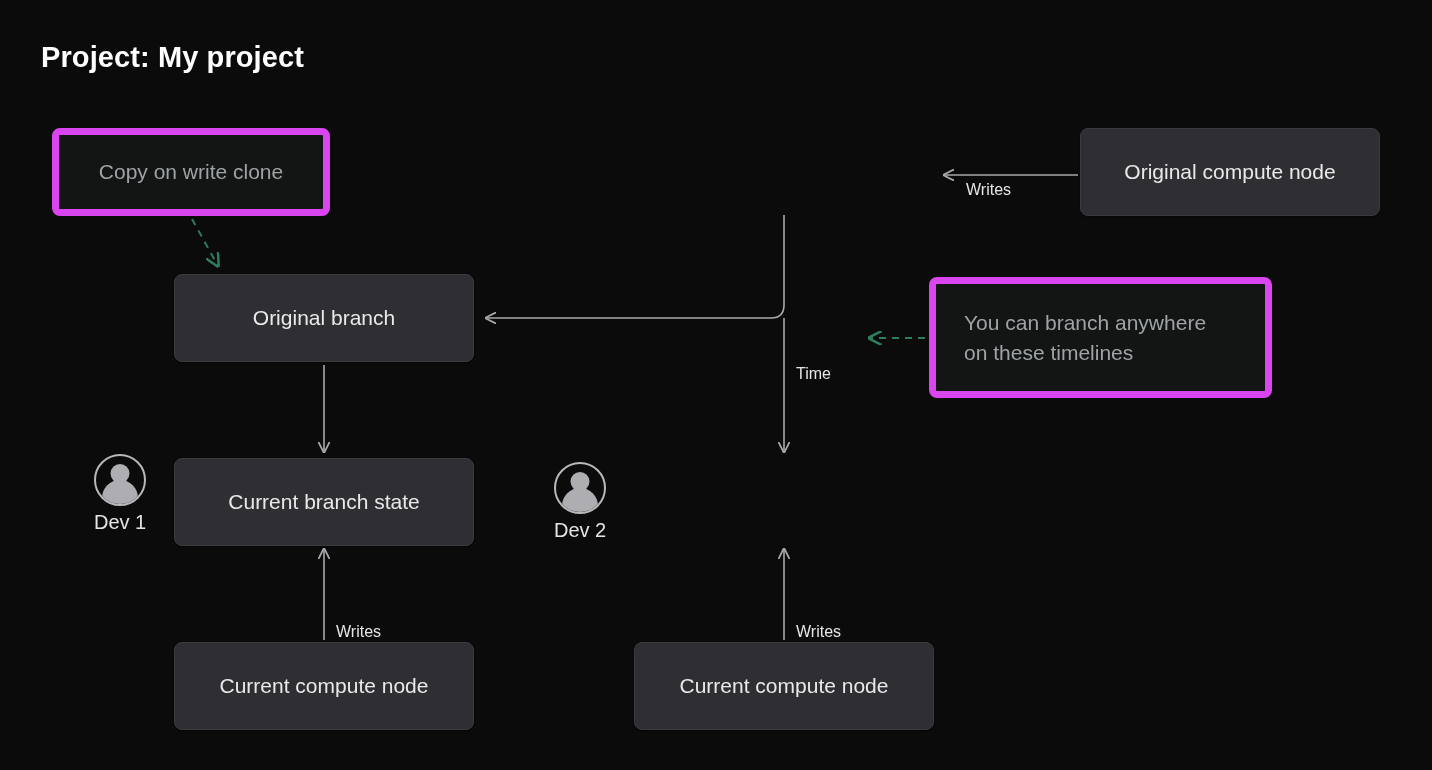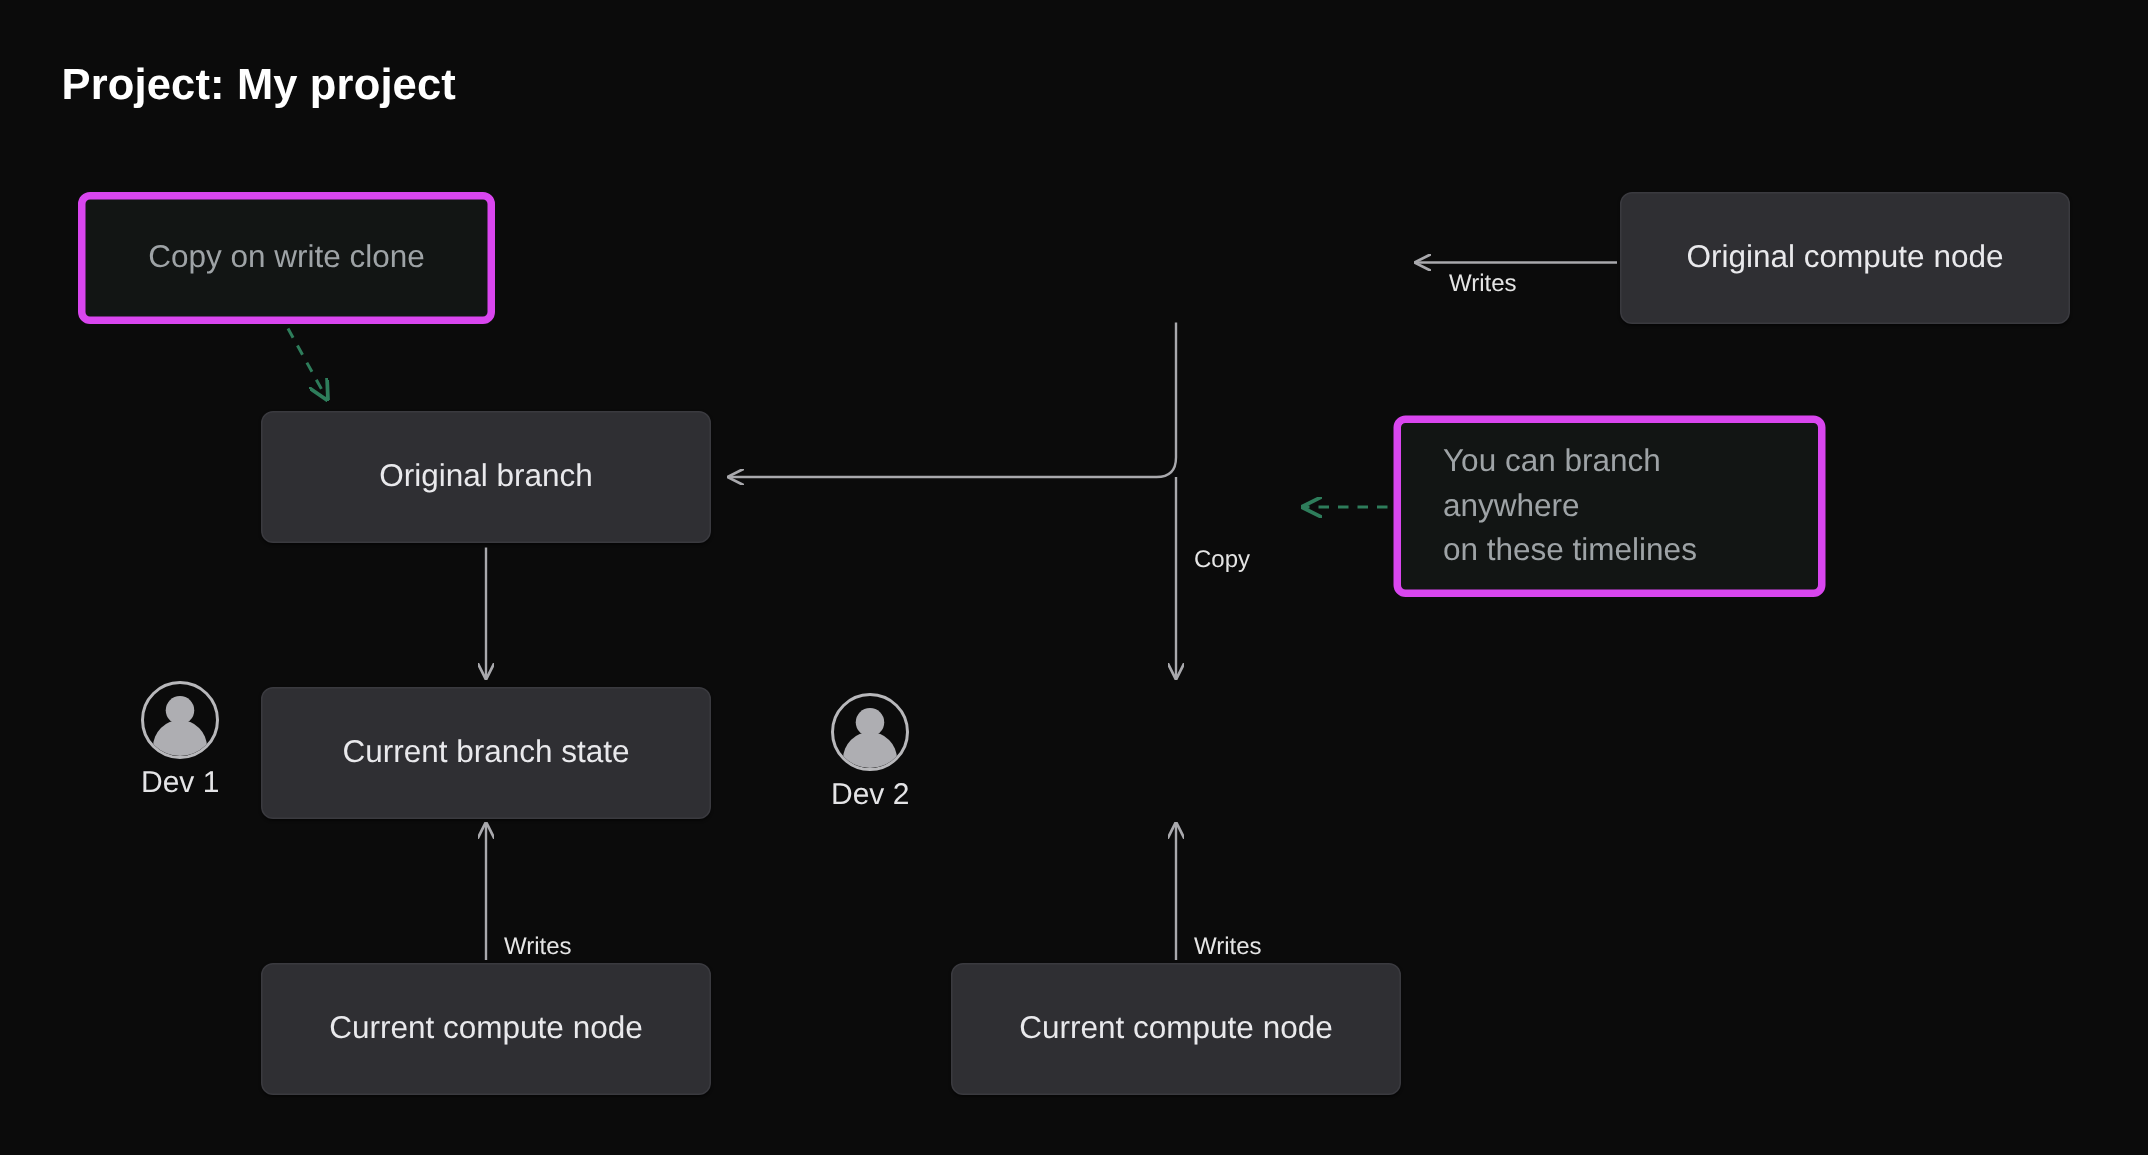--- a/index.html
+++ b/index.html
@@ -55,21 +55,21 @@
     box-shadow: 0 1px 2px rgba(0,0,0,0.45);
   }
 
   .note {
     position: absolute;
     box-sizing: border-box;
     display: flex;
     align-items: center;
     border-radius: 8px;
     background: #121514;
-    border: 5px solid #d946ef;
+    border: 7px solid #d946ef;
     color: #9ea3a6;
     font-size: 21px;
     line-height: 1.42;
   }
   .note.center {
     justify-content: center;
     text-align: center;
   }
   .note.left {
     justify-content: flex-start;
@@ -170,23 +170,23 @@
   <div class="node" style="left:1080px; top:128px; width:300px; height:88px;">
     <span>Original compute node</span>
   </div>
 
   <div class="edge-label" style="left:966px; top:141px;">Writes</div>
 
   <div class="node" style="left:174px; top:274px; width:300px; height:88px;">
     <span>Original branch</span>
   </div>
 
-  <div class="edge-label" style="left:796px; top:325px;">Copy</div>
-
-  <div class="note left" style="left:929px; top:277px; width:288px; height:121px;">
+  <div class="edge-label" style="left:796px; top:325px;">Time</div>
+
+  <div class="note left" style="left:929px; top:277px; width:343px; height:121px;">
     <div>
       <div>You can branch anywhere</div>
       <div>on these timelines</div>
     </div>
   </div>
 
   <div class="avatar-group" style="left:94px; top:454px;">
     <div class="avatar">
       <div class="head"></div>
       <div class="body"></div>

